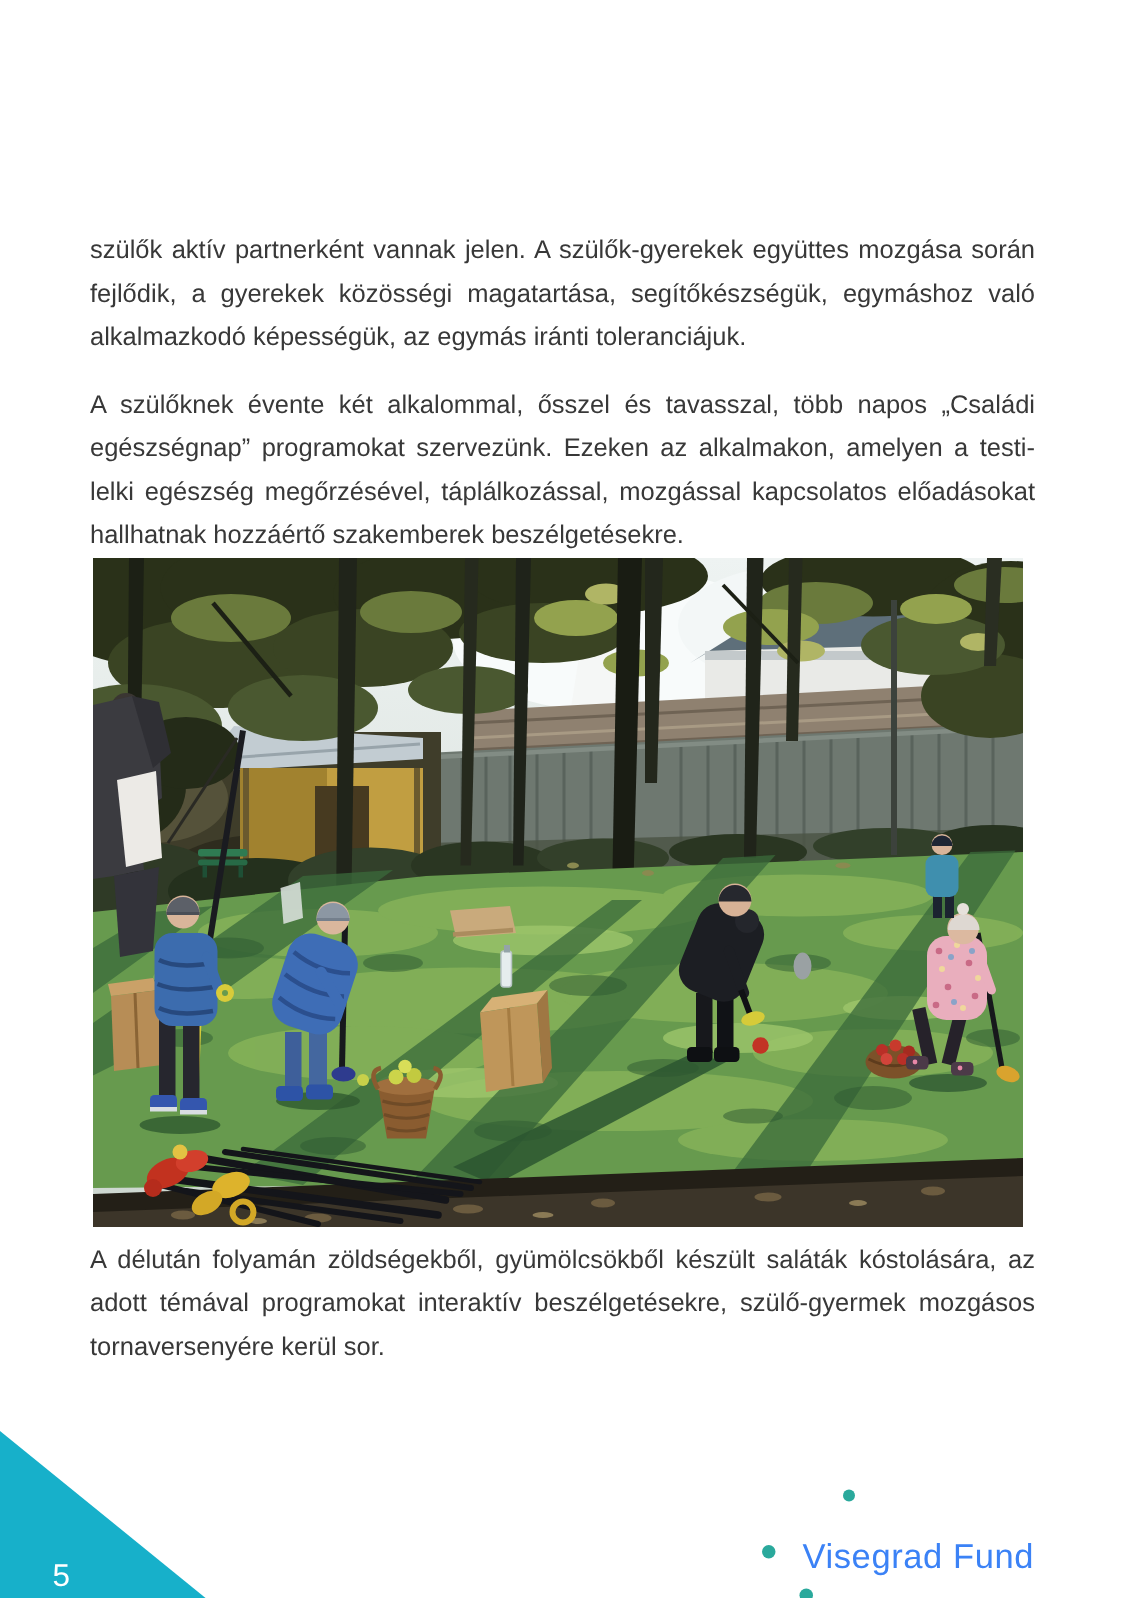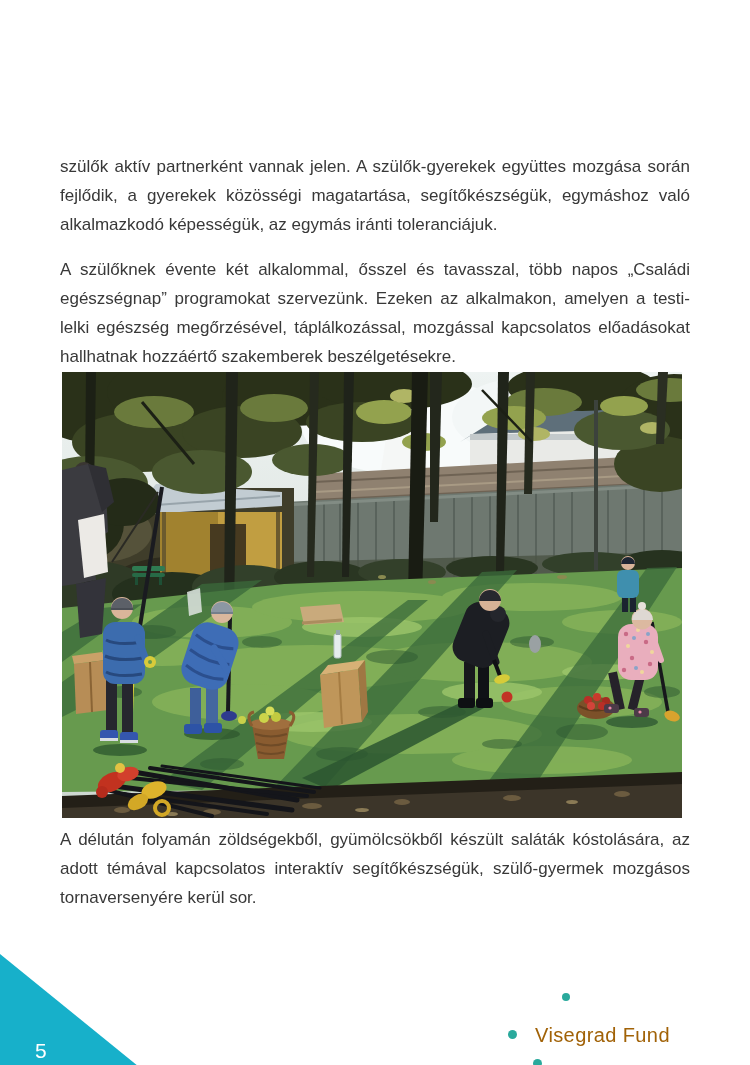--- a/index.html
+++ b/index.html
@@ -22,21 +22,21 @@
   .corner{
     position:absolute;left:0;top:918px;width:181px;height:147px;
     background:#17b0ca;
     clip-path:polygon(0 0,0 100%,100% 100%);
   }
   .pagenum{
     position:absolute;left:35px;top:1000px;color:#ffffff;font-size:21px;line-height:30px;
   }
   .logo{position:absolute;left:505px;top:952px;width:200px;height:95px;}
   .logo-text{
-    position:absolute;left:30px;top:36px;color:#a16207;font-size:20px;
+    position:absolute;left:30px;top:36px;color:#3b82f6;font-size:23px;
     letter-spacing:0.4px;white-space:nowrap;
   }
   .dot{position:absolute;border-radius:50%;background:#2aa99c;}
   .dot-top{left:57px;top:5px;width:8px;height:8px;}
   .dot-left{left:3px;top:42px;width:9px;height:9px;}
   .dot-b1{left:28px;top:71px;width:9px;height:9px;}
   .dot-b2{left:52px;top:77px;width:8px;height:8px;}
 </style>
 </head>
 <body>
@@ -417,21 +417,21 @@
       <g>
         <rect x="560" y="222" width="6" height="18" fill="#1b2330"></rect>
         <rect x="568" y="222" width="6" height="18" fill="#1b2330"></rect>
         <rect x="555" y="198" width="22" height="28" rx="6" fill="#3f8fae"></rect>
         <circle cx="566" cy="191" r="7" fill="#d8b49a"></circle>
         <path d="M559,192 a7,7 0 1 1 14,0 z" fill="#1e2634"></path>
       </g>
     </svg>
   </figure>
 
-  <p class="para p3">A délután folyamán zöldségekből, gyümölcsökből készült saláták kóstolására, az adott témával kapcsolatos interaktív segítőkészségük, szülő-gyermek mozgásos tornaversenyére kerül sor.</p>
+  <p class="para p3">A délután folyamán zöldségekből, gyümölcsökből készült saláták kóstolására, az adott témával programokat interaktív beszélgetésekre, szülő-gyermek mozgásos tornaversenyére kerül sor.</p>
 
   <div class="corner"></div>
   <span class="pagenum">5</span>
 
   <div class="logo">
     <span class="dot dot-top"></span>
     <span class="dot dot-left"></span>
     <span class="dot dot-b1"></span>
     <span class="dot dot-b2"></span>
     <span class="logo-text">Visegrad Fund</span>

